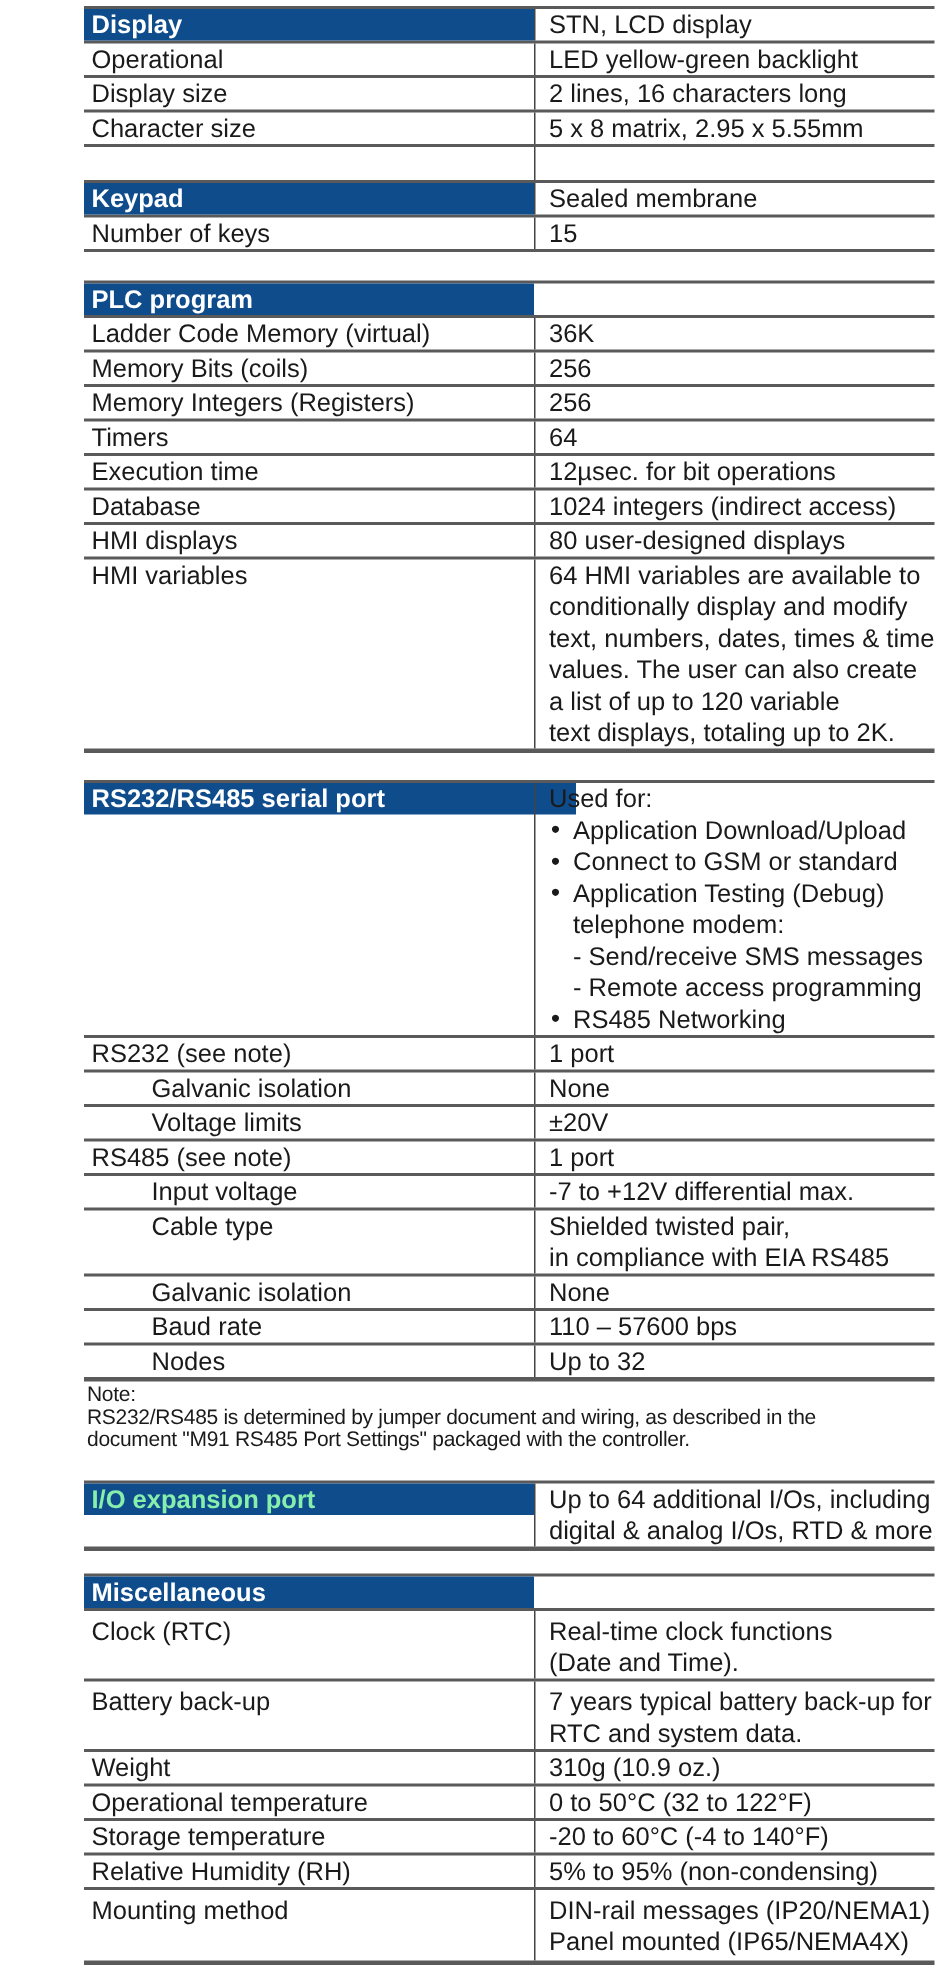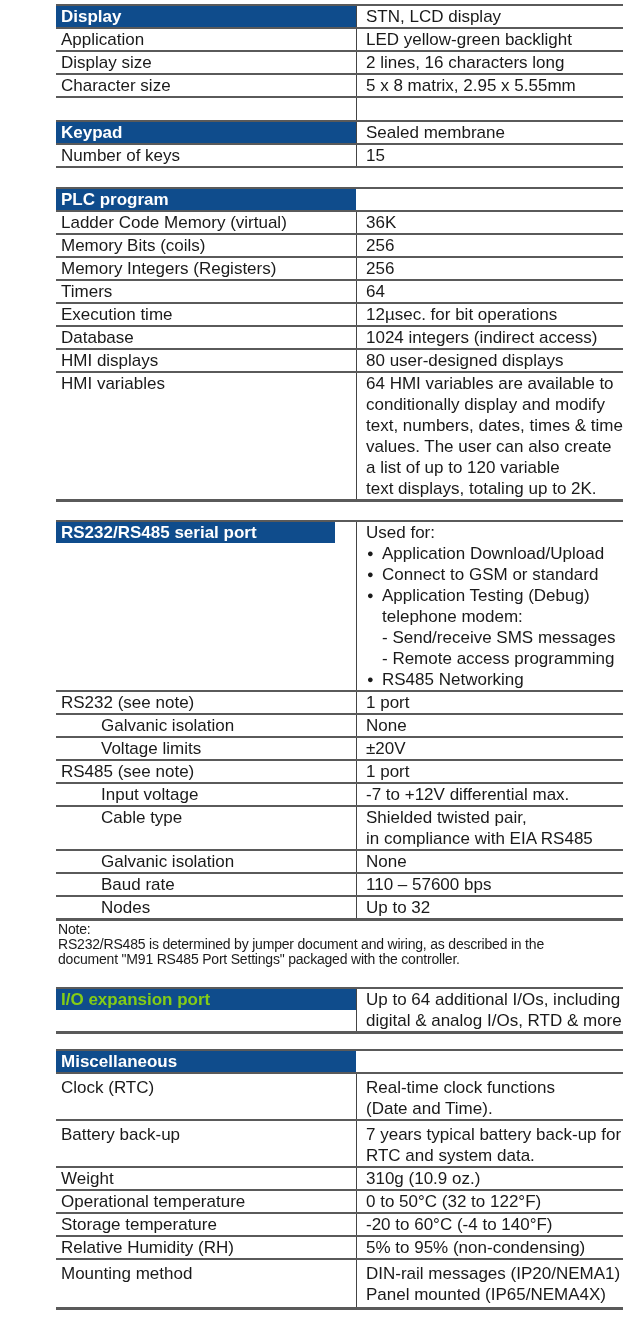--- a/index.html
+++ b/index.html
@@ -27,21 +27,21 @@
 <body>
 
 <div class="sheet">
 
   <div class="section">
     <div class="row top hdr">
       <div class="cell-l">Display</div>
       <div class="cell-r">STN, LCD display</div>
     </div>
     <div class="row">
-      <div class="cell-l">Application</div>
+      <div class="cell-l">Operational</div>
       <div class="cell-r">LED yellow-green backlight</div>
     </div>
     <div class="row">
       <div class="cell-l">Display size</div>
       <div class="cell-r">2 lines, 16 characters long</div>
     </div>
     <div class="row">
       <div class="cell-l">Character size</div>
       <div class="cell-r">5 x 8 matrix, 2.95 x 5.55mm</div>
     </div>
@@ -106,21 +106,21 @@
         <div>a list of up to 120 variable</div>
         <div>text displays, totaling up to 2K.</div>
       </div>
     </div>
   </div>
   <div class="gap" style="height:18px"></div>
 
   <div class="section">
     <div class="row top">
       <div style="width:300px;">
-        <div class="cell-l" style="background:#0f4c8c;color:#fff;font-weight:bold;width:279px;">RS232/RS485 serial port</div>
+        <div class="cell-l" style="background:#0f4c8c;color:#fff;font-weight:bold;width:328px;">RS232/RS485 serial port</div>
       </div>
       <div class="cell-r">
         <div>Used for:</div>
         <ul class="bul">
           <li class="b">Application Download/Upload</li>
           <li class="b">Connect to GSM or standard</li>
           <li class="b">Application Testing (Debug)</li>
           <li>telephone modem:</li>
           <li class="sub">- Send/receive SMS messages</li>
           <li class="sub">- Remote access programming</li>
@@ -171,21 +171,21 @@
       <div>Note:</div>
       <div>RS232/RS485 is determined by jumper document and wiring, as described in the</div>
       <div>document "M91 RS485 Port Settings" packaged with the controller.</div>
     </div>
   </div>
   <div class="gap" style="height:20px"></div>
 
   <div class="section">
     <div class="row top" style="border-bottom-width:3px">
       <div style="width:300px;">
-        <div class="cell-l" style="background:#0f4c8c;color:#84cc16;font-weight:bold;width:300px;">I/O expansion port</div>
+        <div class="cell-l" style="background:#0f4c8c;color:#86efac;font-weight:bold;width:300px;">I/O expansion port</div>
       </div>
       <div class="cell-r">
         <div>Up to 64 additional I/Os, including</div>
         <div>digital &amp; analog I/Os, RTD &amp; more.</div>
       </div>
     </div>
   </div>
   <div class="gap" style="height:15px"></div>
 
   <div class="section">

